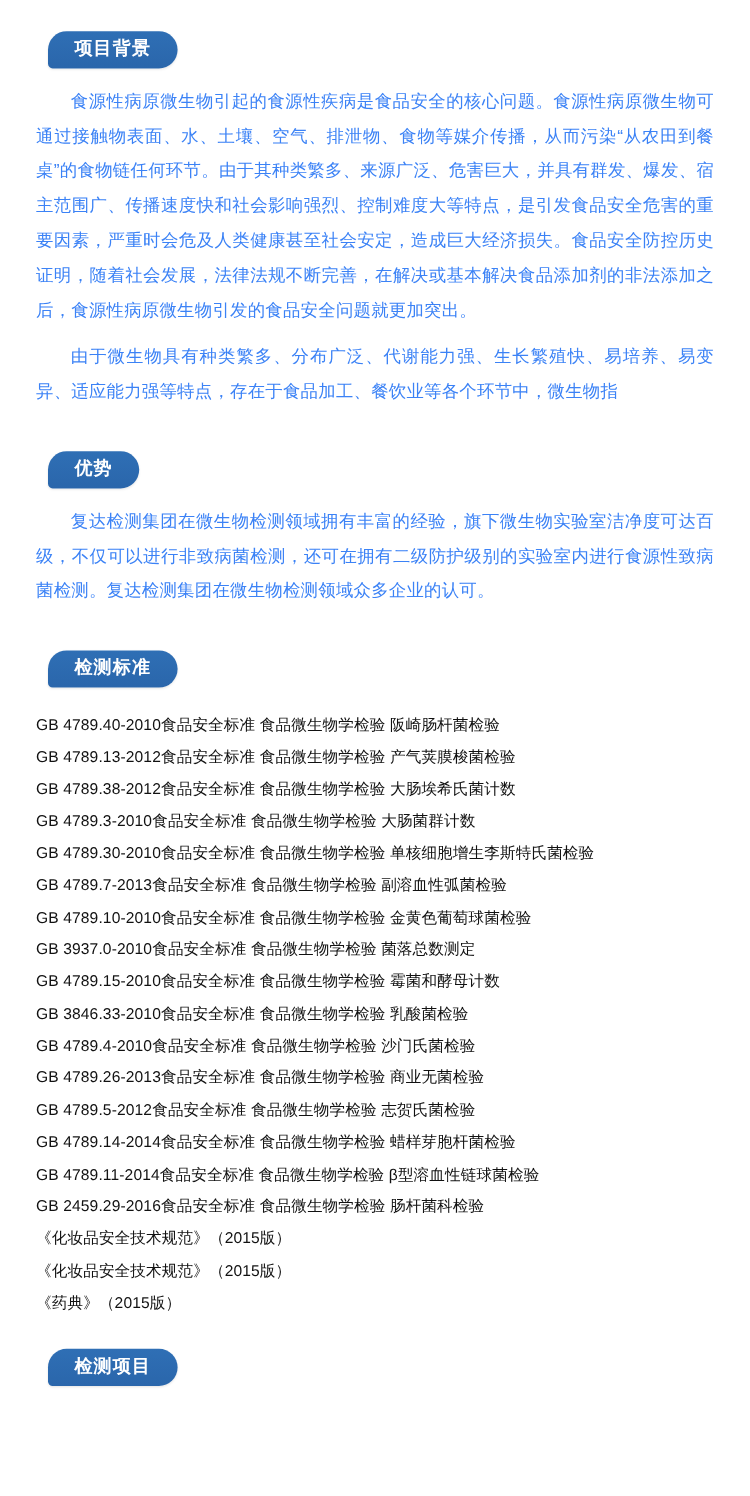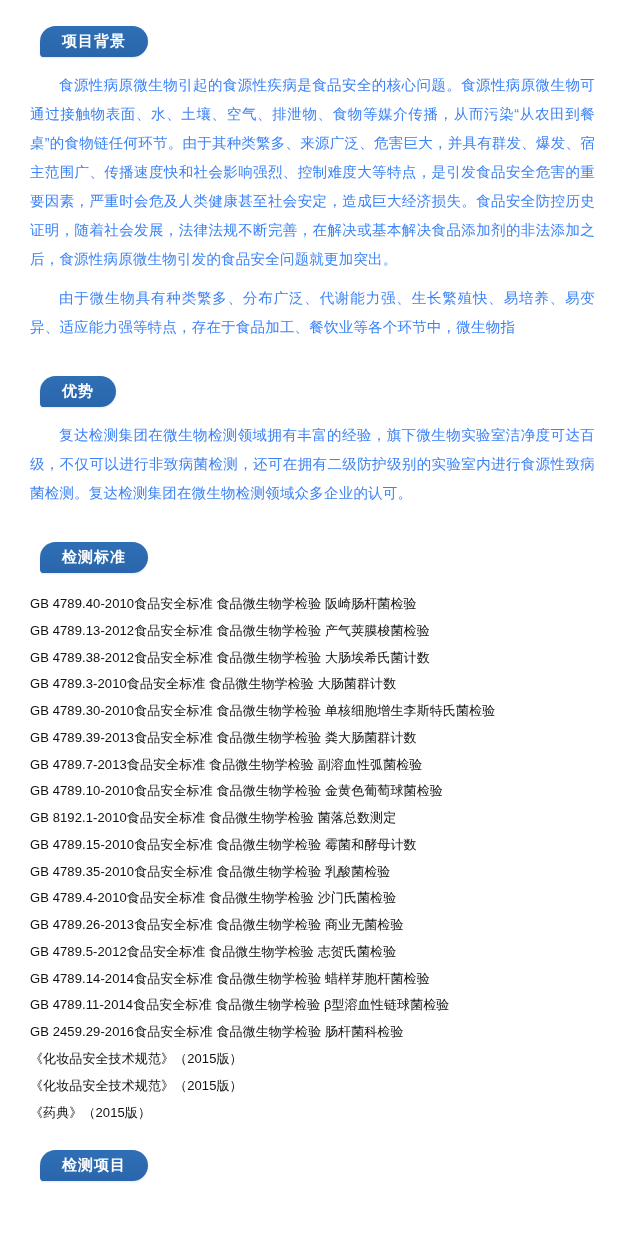--- a/index.html
+++ b/index.html
@@ -106,26 +106,25 @@
   <div class="sec-std">
     <div class="tag-wrap">
       <span class="tag">检测标准</span>
     </div>
     <div class="std-list">
       <div class="std-item">GB 4789.40-2010食品安全标准 食品微生物学检验 阪崎肠杆菌检验</div>
       <div class="std-item">GB 4789.13-2012食品安全标准 食品微生物学检验 产气荚膜梭菌检验</div>
       <div class="std-item">GB 4789.38-2012食品安全标准 食品微生物学检验 大肠埃希氏菌计数</div>
       <div class="std-item">GB 4789.3-2010食品安全标准 食品微生物学检验 大肠菌群计数</div>
       <div class="std-item">GB 4789.30-2010食品安全标准 食品微生物学检验 单核细胞增生李斯特氏菌检验</div>
-      <div class="std-item">GB 4789.39-2013食品安全标准 食品微生物学检验 粪大肠菌群计数</div>
       <div class="std-item">GB 4789.7-2013食品安全标准 食品微生物学检验 副溶血性弧菌检验</div>
       <div class="std-item">GB 4789.10-2010食品安全标准 食品微生物学检验 金黄色葡萄球菌检验</div>
-      <div class="std-item">GB 8192.1-2010食品安全标准 食品微生物学检验 菌落总数测定</div>
+      <div class="std-item">GB 3937.0-2010食品安全标准 食品微生物学检验 菌落总数测定</div>
       <div class="std-item">GB 4789.15-2010食品安全标准 食品微生物学检验 霉菌和酵母计数</div>
-      <div class="std-item">GB 4789.35-2010食品安全标准 食品微生物学检验 乳酸菌检验</div>
+      <div class="std-item">GB 3846.33-2010食品安全标准 食品微生物学检验 乳酸菌检验</div>
       <div class="std-item">GB 4789.4-2010食品安全标准 食品微生物学检验 沙门氏菌检验</div>
       <div class="std-item">GB 4789.26-2013食品安全标准 食品微生物学检验 商业无菌检验</div>
       <div class="std-item">GB 4789.5-2012食品安全标准 食品微生物学检验 志贺氏菌检验</div>
       <div class="std-item">GB 4789.14-2014食品安全标准 食品微生物学检验 蜡样芽胞杆菌检验</div>
       <div class="std-item">GB 4789.11-2014食品安全标准 食品微生物学检验 β型溶血性链球菌检验</div>
       <div class="std-item">GB 2459.29-2016食品安全标准 食品微生物学检验 肠杆菌科检验</div>
       <div class="std-item">《化妆品安全技术规范》（2015版）</div>
       <div class="std-item">《化妆品安全技术规范》（2015版）</div>
       <div class="std-item">《药典》（2015版）</div>
     </div>

